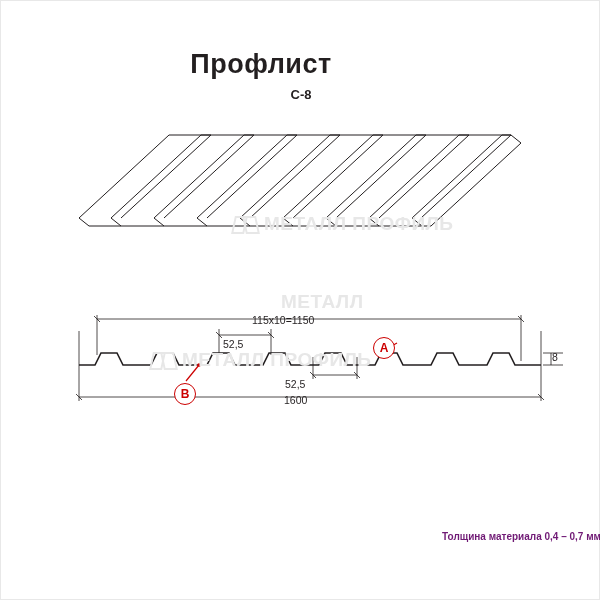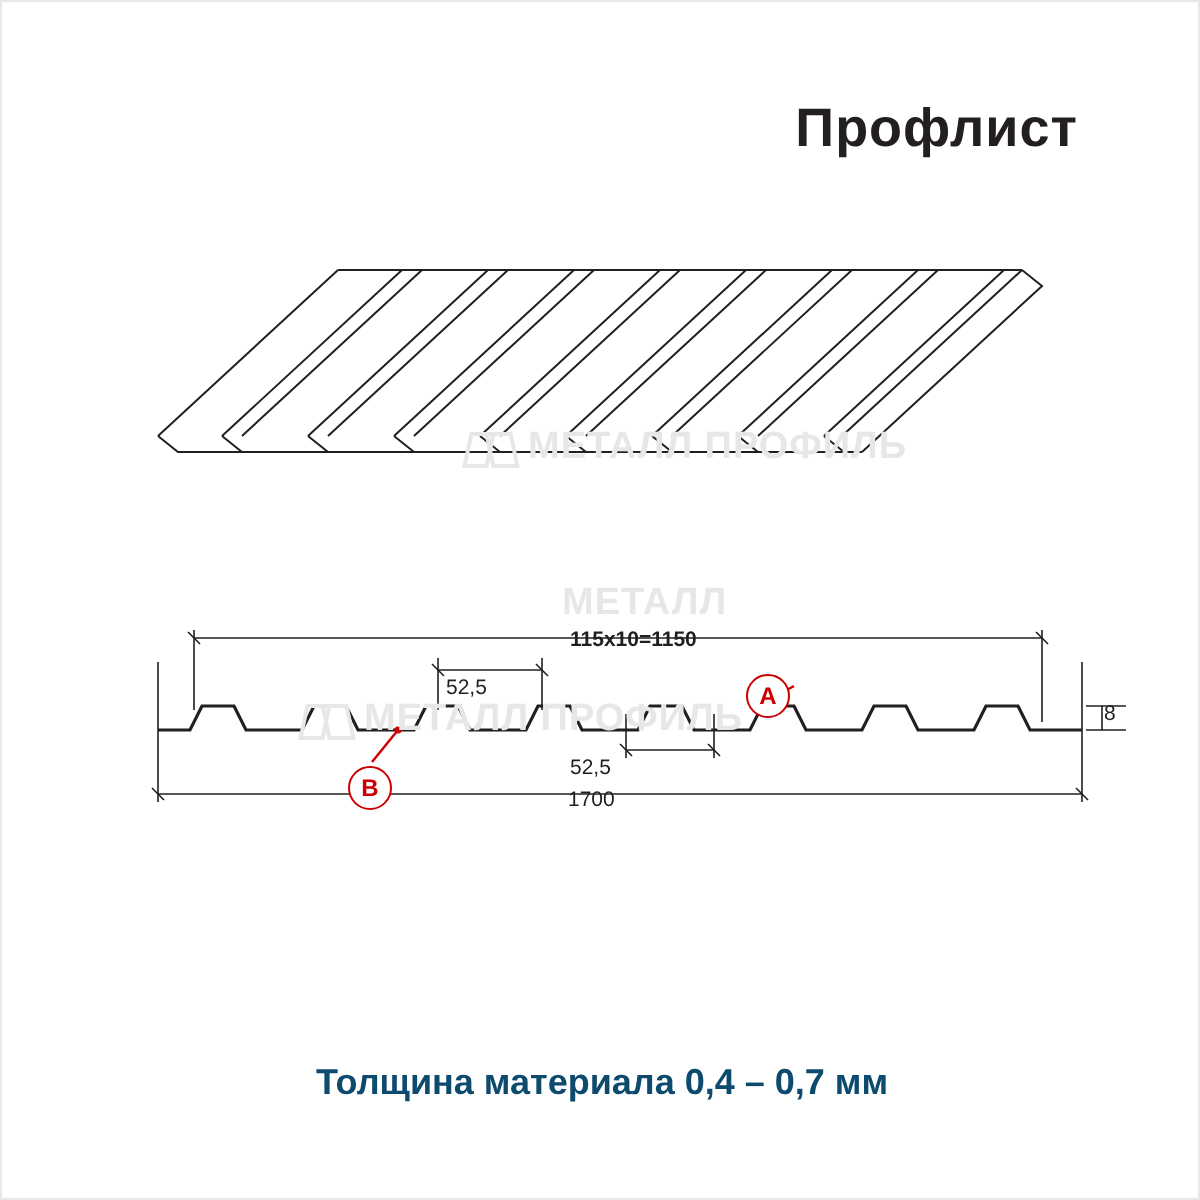--- a/index.html
+++ b/index.html
@@ -18,23 +18,23 @@
     position: relative;
     width: 600px;
     height: 600px;
     box-sizing: border-box;
     border: 1px solid #e8e8e8;
   }
   
   .title {
     position: absolute;
     top: 48px;
-    left: 18px;
+    left: 0;
     width: 520px;
-    text-align: right;
+    text-align: center;
     font-size: 27px;
     font-weight: bold;
     letter-spacing: 0.5px;
     color: #231f20;
   }
   .subtitle {
     position: absolute;
     top: 86px;
     left: 0;
     width: 600px;
@@ -118,44 +118,45 @@
   .callout-a { top: 336px; left: 372px; }
   .callout-b { top: 382px; left: 173px; }
 
   
   .dim {
     position: absolute;
     font-size: 10.5px;
     color: #231f20;
     white-space: nowrap;
   }
-  .dim-top    { top: 313px; left: 284px; font-weight: bold; }
+  .dim-top    { top: 313px; left: 251px; }
   .dim-525a   { top: 337px; left: 222px; }
   .dim-525b   { top: 377px; left: 284px; }
   .dim-1200   { top: 393px; left: 283px; }
   .dim-8      { top: 350px; left: 551px; }
 
   
   .footer {
     position: absolute;
     top: 530px;
     left: 0;
     width: 600px;
-    text-align: center;
-    font-size: 18px;
-    font-weight: bold;
-    color: #0c4a6e;
+    text-align: right;
+    font-size: 10px;
+    font-weight: bold;
+    color: #701a75;
   }
 </style>
 </head>
 <body>
 
 <div class="page">
 
   <div class="title">Профлист</div>
+  <div class="subtitle">С-8</div>
 
   <div class="iso-wrap">
     <svg width="510" height="150" viewBox="0 0 510 150">
       <g fill="none" stroke="#231f20" stroke-width="1" stroke-linejoin="miter">
 
         <path d="M28 105 L118 22 L460 22 L370 105 Z" stroke="none" fill="#ffffff"></path>
 
         <path d="M28 105 L118 22"></path>
         <path d="M118 22 L460 22"></path>
         <path d="M460 22 L470 30 L380 113"></path>
@@ -263,21 +264,21 @@
       <g fill="#cc0000" stroke="none">
         <circle cx="328" cy="52" r="1.8"></circle>
         <circle cx="148" cy="64" r="1.8"></circle>
       </g>
     </svg>
   </div>
 
   <div class="dim dim-top">115х10=1150</div>
   <div class="dim dim-525a">52,5</div>
   <div class="dim dim-525b">52,5</div>
-  <div class="dim dim-1200">1700</div>
+  <div class="dim dim-1200">1600</div>
   <div class="dim dim-8">8</div>
 
   <div class="callout callout-a">A</div>
   <div class="callout callout-b">B</div>
 
   <div class="wm wm-1">
     <span class="wm-mark"></span>
     <span>МЕТАЛЛ ПРОФИЛЬ</span>
   </div>
   <div class="wm wm-2">

